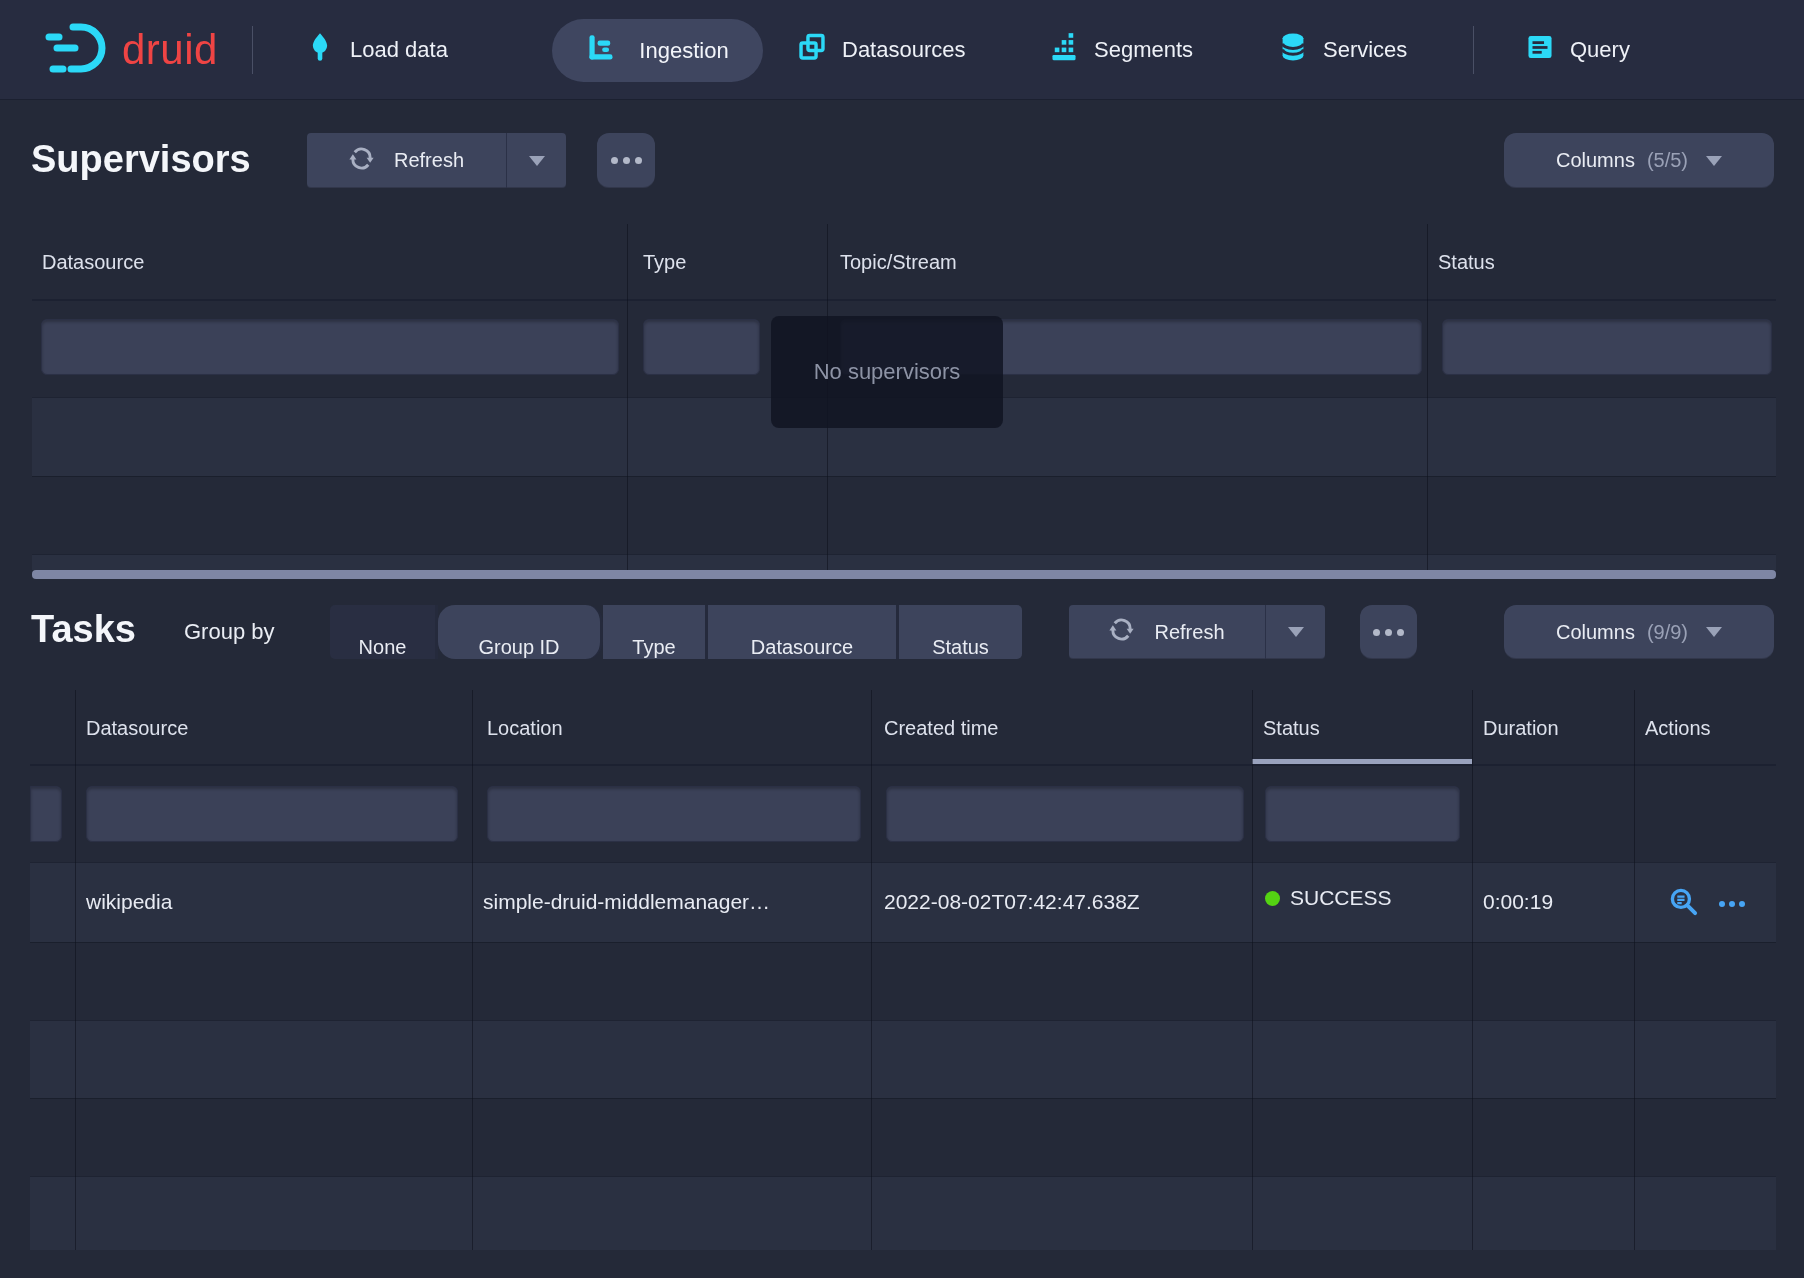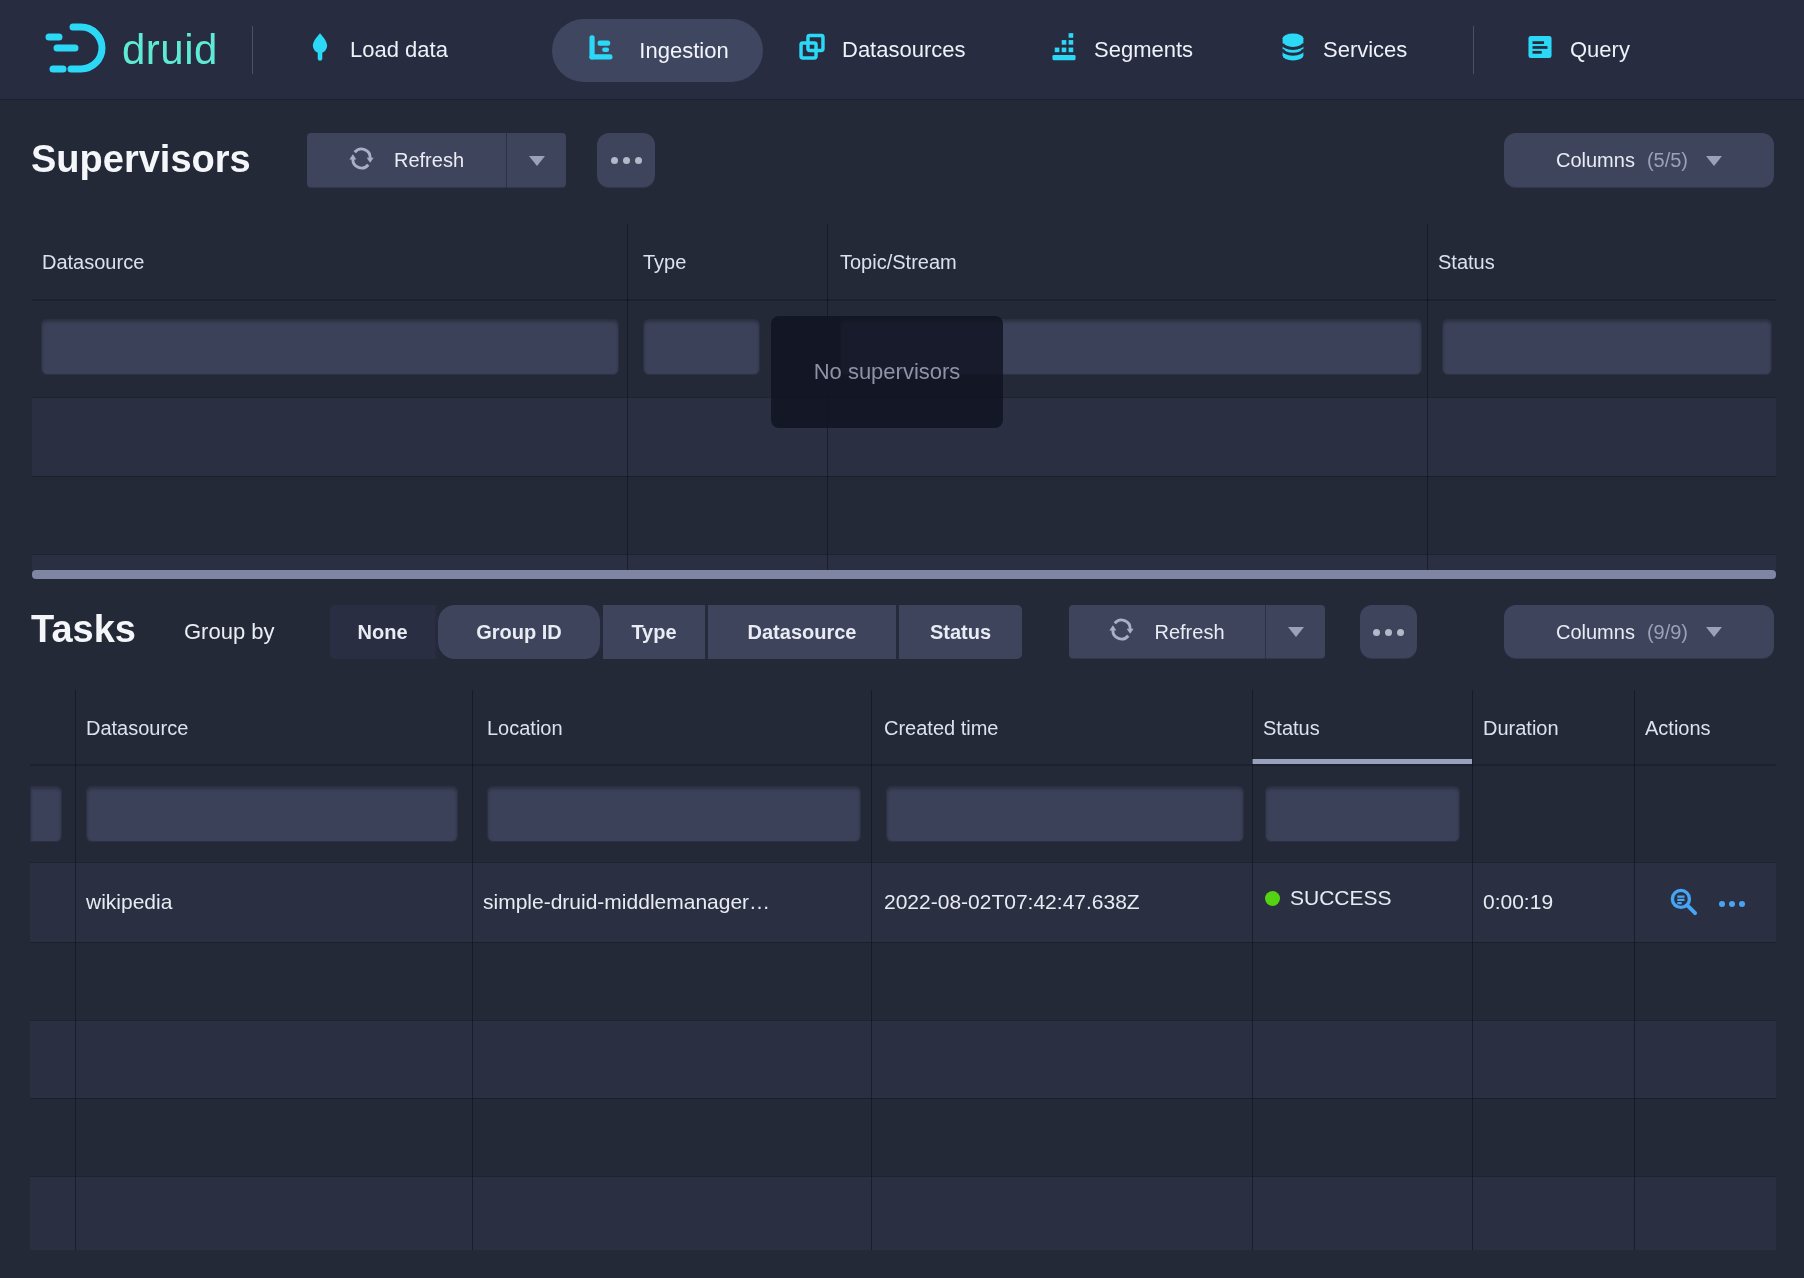--- a/index.html
+++ b/index.html
@@ -22,21 +22,21 @@
     position:absolute; top:0; height:100px; display:flex; align-items:center;
     gap:15px; color:#eef1f7; font-size:22px; cursor:pointer;
   }
   .nav-sep { position:absolute; top:26px; width:1px; height:48px; background:#4a5066; }
   .nav-pill {
     position:absolute; left:552px; top:19px; width:211px; height:63px;
     background:#3f4660; border-radius:32px; display:flex; align-items:center;
     justify-content:center; gap:23px; font-size:22px; color:#f3f5fa;
   }
   .brand { position:absolute; left:43px; top:0; height:100px; display:flex; align-items:center; gap:13px; }
-  .brand-word { font-size:42px; color:#5eead4; letter-spacing:.5px; }
+  .brand-word { font-size:42px; color:#ef4444; letter-spacing:.5px; }
 
   
   .sec-title { font-weight:700; color:#f4f6fa; }
   .btn {
     background:#3d445c; border-radius:12px; color:#e9ecf3; font-size:20px;
     display:flex; align-items:center; justify-content:center; cursor:pointer;
     box-shadow:inset 0 -1px 0 rgba(0,0,0,.18);
   }
   .split { display:flex; position:absolute; }
   .split .main { border-radius:4px 0 0 4px; display:flex; align-items:center; gap:20px; }
@@ -62,22 +62,22 @@
     position:absolute; background:rgba(16,20,33,.82); border-radius:8px;
     display:flex; align-items:center; justify-content:center;
     font-size:22px; color:#8d93a5;
   }
   .hscroll { position:absolute; height:9px; border-radius:4px; background:#7e86a4; }
   .sort-underline { position:absolute; height:5px; background:#99a2bd; }
 
   
   .seg-group { position:absolute; display:flex; }
   .seg {
-    height:54px; background:#3d445c; display:flex; align-items:center; justify-content:center;
-    font-size:20px; color:#e9ecf3; border-right:3px solid #252a3c; cursor:pointer;font-weight:bold;
+    height:54px; background:#3d445c; display:flex; align-items:flex-end; justify-content:center;
+    font-size:20px; color:#e9ecf3; border-right:3px solid #252a3c; cursor:pointer;
   }
   .seg:first-child { border-radius:5px 0 0 5px; }
   .seg:last-child { border-radius:0 5px 5px 0; border-right:none; }
   .seg.active { background:#292e42; }
 
   .status-dot { width:15px; height:15px; border-radius:50%; background:#54d313; display:inline-block; }
   .action-dots { display:flex; gap:4px; align-items:center; }
   .action-dots i { width:6px; height:6px; border-radius:50%; background:#47a5f5; }
 </style>
 </head>

